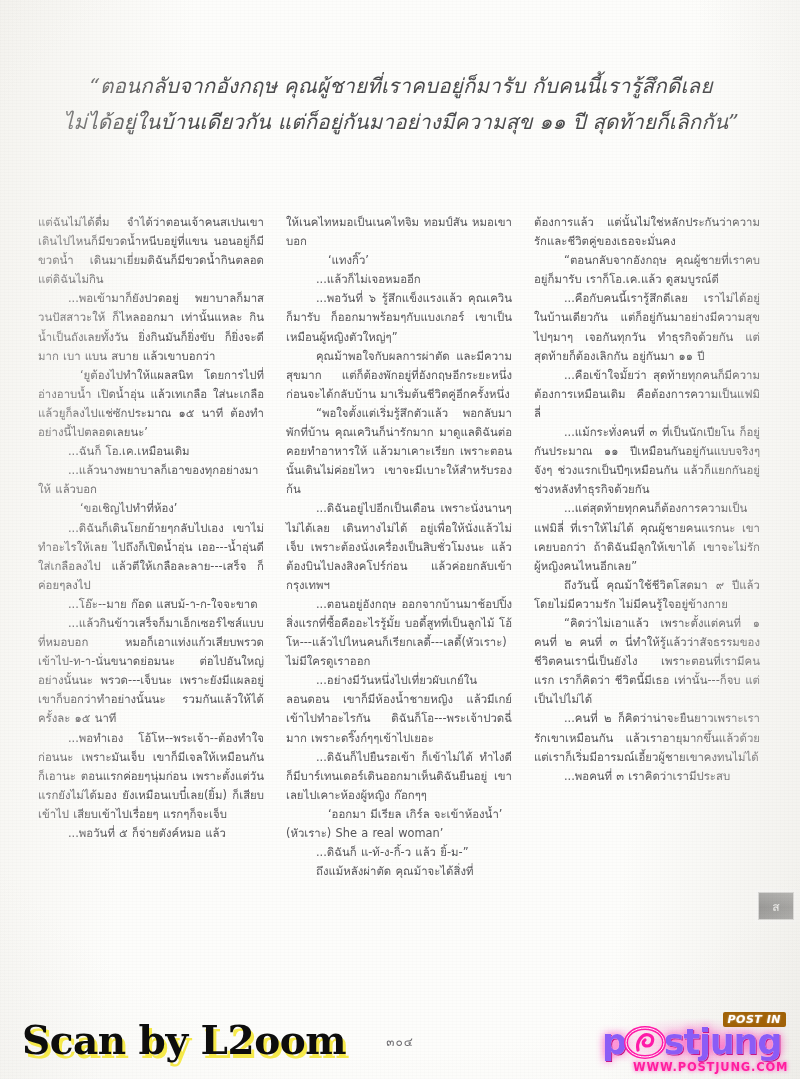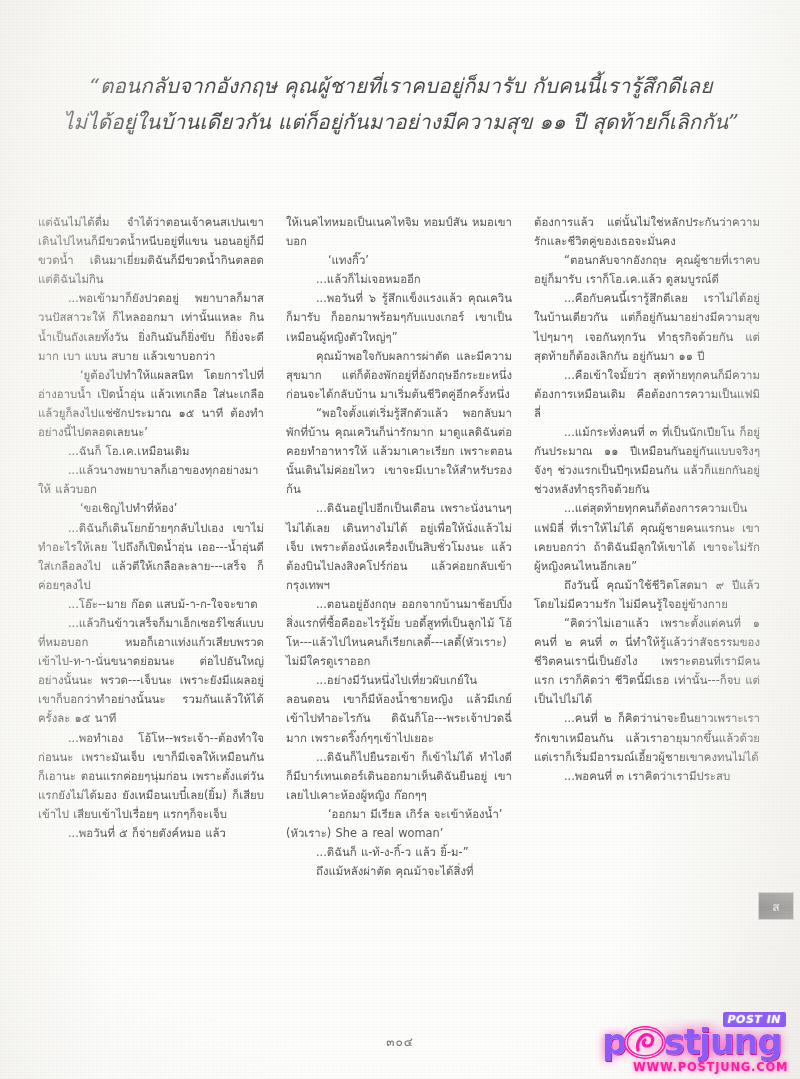--- a/index.html
+++ b/index.html
@@ -148,21 +148,21 @@
   .logo .postin {
     position: absolute;
     right: 6px;
     top: 0px;
     font-family: "DejaVu Sans", "Liberation Sans", sans-serif;
     font-weight: bold;
     font-style: italic;
     font-size: 11px;
     letter-spacing: 0.5px;
     color: #ffffff;
-    background: #8b5cf6;
+    background: #a16207;
     padding: 1px 5px 1px 5px;
     border-radius: 2px;
     text-shadow: 0 0 2px rgba(255,255,255,0.6);
   }
   .logo .wordmark {
     position: absolute;
     left: 6px;
     top: 12px;
     font-family: "DejaVu Sans", "Liberation Sans", sans-serif;
     font-weight: bold;
@@ -258,20 +258,21 @@
         <p class="ind">...พอคนที่ ๓ เราคิดว่าเรามีประสบ</p>
       </div>
   </div>
 
   <div class="page-number">๓๐๔</div>
 
   <div class="edge-tab">
     <span>ส</span>
   </div>
 
+  <div class="scan-watermark">Scan by L2oom</div>
 
   <div class="logo">
     <div class="glow"></div>
     <div class="postin">POST IN</div>
     <div class="wordmark"><span>p</span><span class="oval"><svg width="42" height="33" viewBox="0 0 42 33" xmlns="http://www.w3.org/2000/svg">
             <ellipse cx="21" cy="16.5" rx="19" ry="14.5" fill="none" stroke="#ff1aa8" stroke-width="4"></ellipse>
             <ellipse cx="21" cy="16.5" rx="19" ry="14.5" fill="none" stroke="#ffffff" stroke-width="1"></ellipse>
             <path d="M14 24 C12 16, 18 7, 25 9 C31 11, 29 20, 23 20 C19 20, 18 16, 21 14" fill="none" stroke="#ff1aa8" stroke-width="3.2" stroke-linecap="round"></path>
           </svg></span><span>stjung</span></div>
     <div class="url">WWW.POSTJUNG.COM</div>

